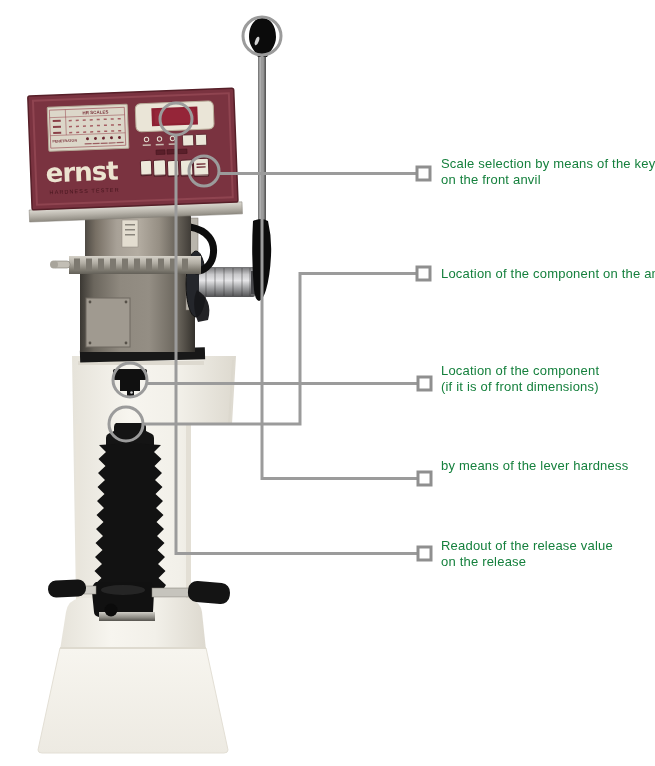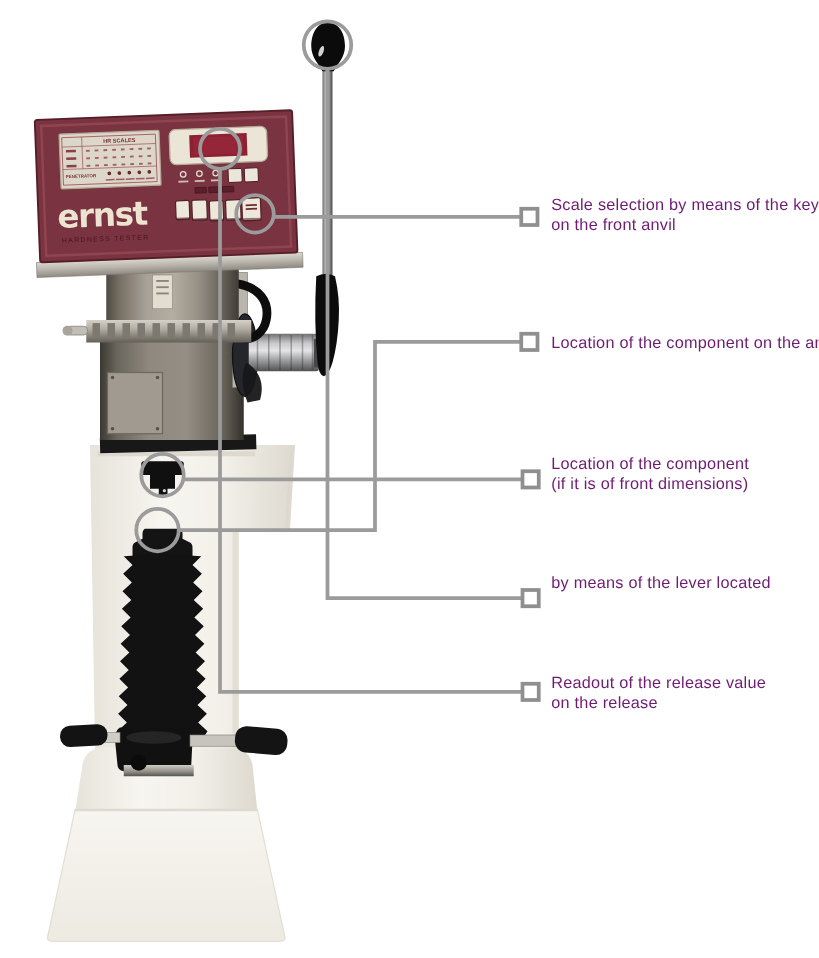--- a/index.html
+++ b/index.html
@@ -2,21 +2,21 @@
 <html><head>
 <meta charset="utf-8">
 <style>
   html,body{margin:0;padding:0;background:#ffffff;}
   .stage{
     position:relative;width:655px;height:766px;background:#ffffff;overflow:hidden;
     font-family:"Liberation Sans",sans-serif;
   }
   .stage svg{position:absolute;left:0;top:0;}
   .callout{
-    position:absolute;left:441px;color:#701a75;
+    position:absolute;left:441px;color:#15803d;
     font-size:13px;line-height:16px;letter-spacing:.2px;white-space:nowrap;
   }
   .callout .cl{display:block;}
 </style>
 </head>
 <body>
 
 <div class="stage">
 
   <svg width="655" height="766" viewBox="0 0 655 766">
@@ -320,20 +320,20 @@
     <span class="cl">on the front anvil</span>
   </div>
   <div class="callout" style="top:266px">
     <span class="cl">Location of the component on the anvil</span>
   </div>
   <div class="callout" style="top:363px">
     <span class="cl">Location of the component</span>
     <span class="cl">(if it is of front dimensions)</span>
   </div>
   <div class="callout" style="top:458px">
-    <span class="cl">by means of the lever located</span>
+    <span class="cl">by means of the lever hardness</span>
   </div>
   <div class="callout" style="top:538px">
     <span class="cl">Readout of the release value</span>
     <span class="cl">on the release</span>
   </div>
 
 </div>
 
 </body></html>

